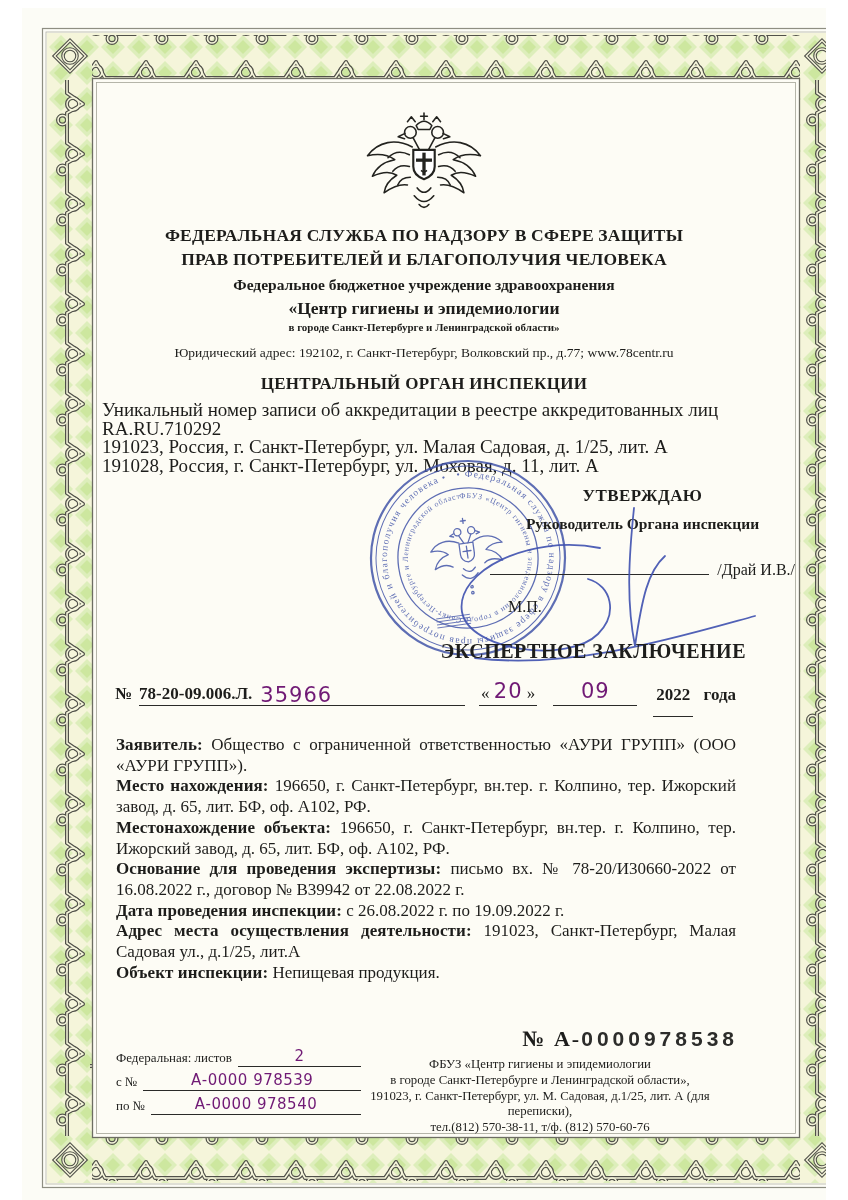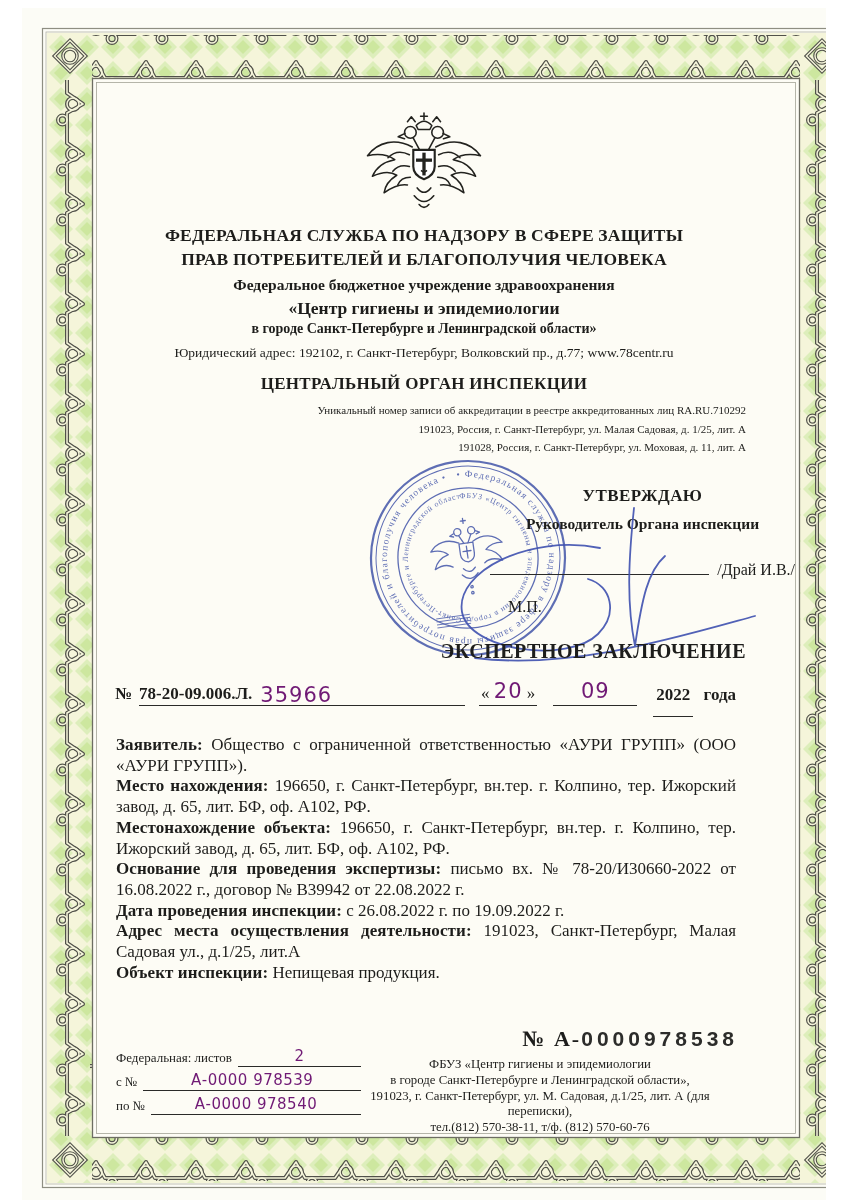--- a/index.html
+++ b/index.html
@@ -11,25 +11,25 @@
   }
   .frame-svg { position:absolute; inset:0; z-index:0; }
   .layer { position:absolute; z-index:2; }
 
   
   .emblem-wrap { top:102px; left:0; right:0; display:flex; justify-content:center; }
   .hdr-agency { top:215px; left:80px; right:80px; text-align:center;
     font-weight:bold; font-size:17.5px; line-height:24px; letter-spacing:.2px; }
   .hdr-inst1 { top:268px; left:80px; right:80px; text-align:center; font-weight:bold; font-size:15.5px; }
   .hdr-inst2 { top:290px; left:80px; right:80px; text-align:center; font-weight:bold; font-size:17.5px; }
-  .hdr-inst3 { top:313px; left:80px; right:80px; text-align:center; font-weight:bold; font-size:14px; }
+  .hdr-inst3 { top:313px; left:80px; right:80px; text-align:center; font-weight:bold; font-size:11px; }
   .hdr-addr  { top:337px; left:80px; right:80px; text-align:center; font-size:13.5px; }
 
   .co-title { top:366px; left:80px; right:80px; text-align:center; font-weight:bold; font-size:17px; letter-spacing:.3px; }
-  .co-lines { top:393px; left:80px; right:80px; text-align:right; font-size:11px; line-height:18.6px; }
+  .co-lines { top:393px; left:80px; right:80px; text-align:left; font-size:19px; line-height:18.6px; }
 
   
   .approve { top:478px; left:468px; width:305px; text-align:center; }
   .approve .a1 { font-weight:bold; font-size:17px; letter-spacing:.4px; }
   .approve .a2 { font-weight:bold; font-size:15.5px; margin-top:9px; }
   .sig-row { display:flex; margin-top:28px; }
   .sig-line { flex:1; border-bottom:1.4px solid #2a2a28; height:14px; }
   .sig-name { font-size:16px; padding-left:8px; white-space:nowrap; }
   .seal-label { position:absolute; left:18px; top:112px; font-size:16px; }
 

